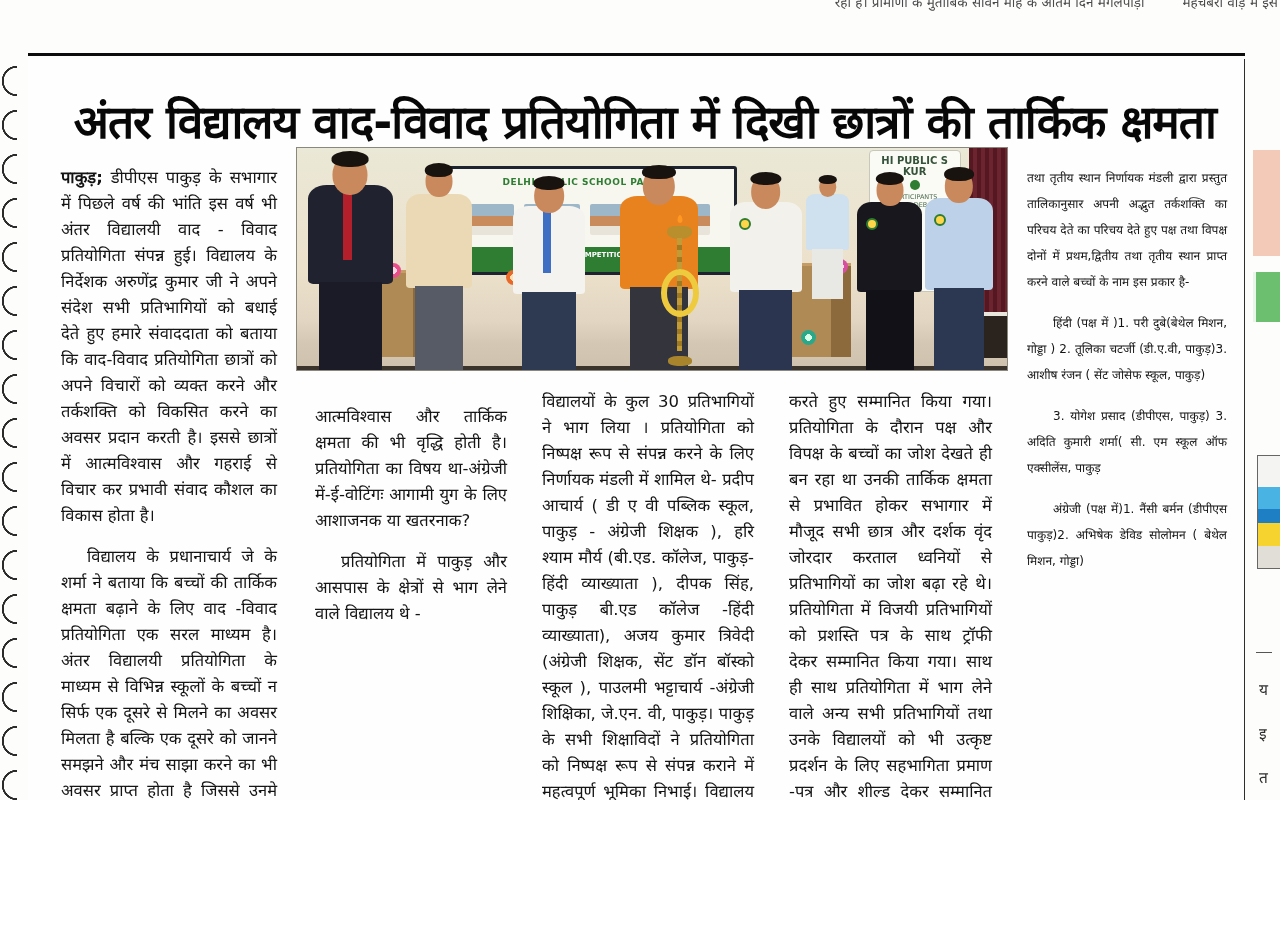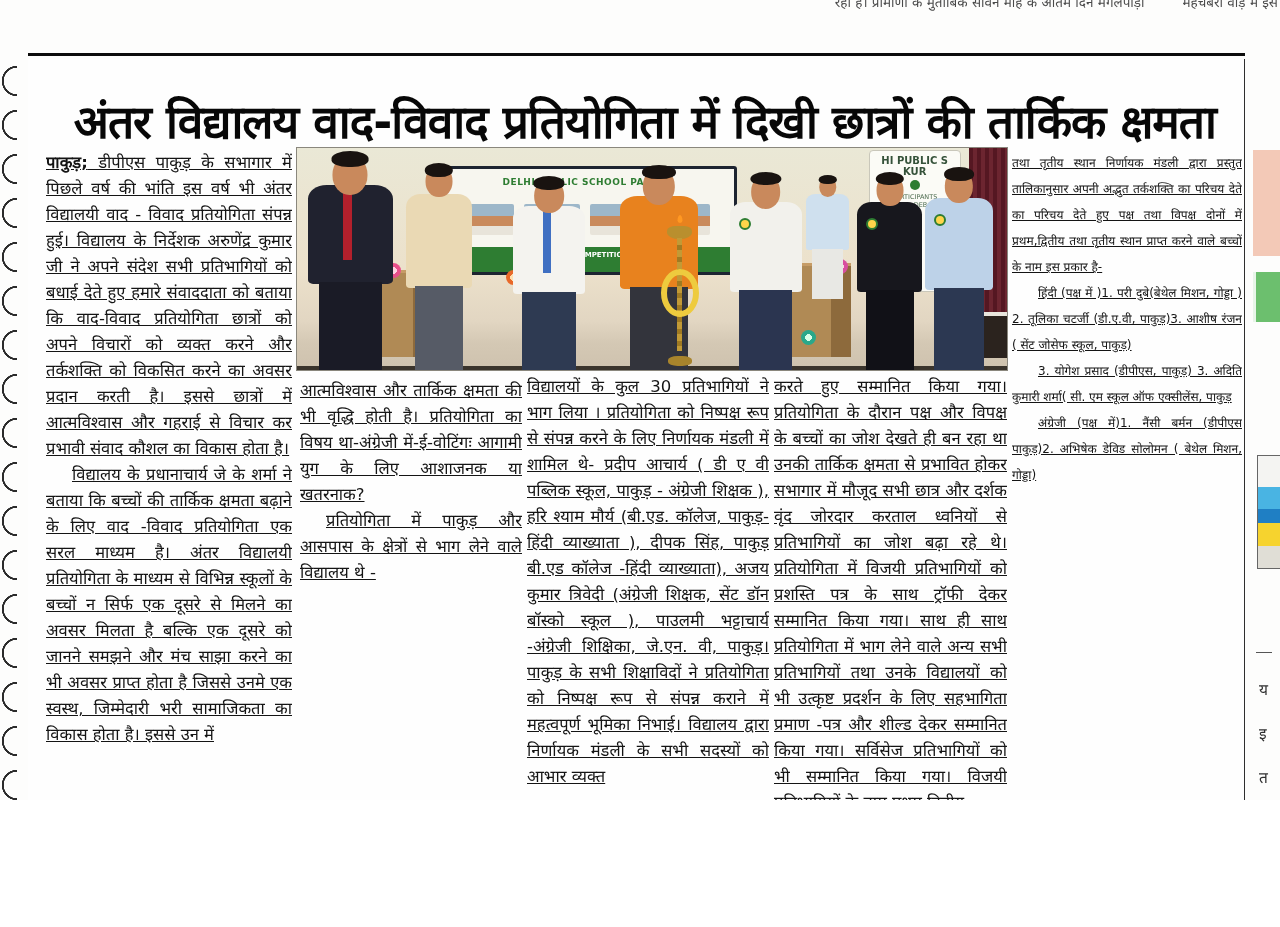--- a/index.html
+++ b/index.html
@@ -21,26 +21,26 @@
     border-right:1.5px solid #2e2e2e;border-bottom:1.5px solid #2e2e2e;background:#fefefe;}
   .scallops{position:absolute;left:0;top:59px;width:17px;height:853px;
     background-image:radial-gradient(circle at 17px 22px, transparent 13px, #2b2b2b 13.5px, #2b2b2b 15px, transparent 15.5px);
     background-size:17px 44px;background-repeat:repeat-y;}
 
   .headline{position:absolute;left:28px;top:4px;width:1160px;text-align:right;
     font-size:46px;font-weight:bold;color:#070707;letter-spacing:-1px;line-height:1.25;}
 
   .ncol{position:absolute;font-size:16.5px;line-height:26px;text-align:justify;color:#141414;
     overflow:hidden;}
-  .ncol p{margin:0;text-decoration:underline;}
+  .ncol p{margin:15px;}
   .ncol p.ind{text-indent:26px;}
   .b{font-weight:bold;}
 
   .col1{left:18px;top:91px;width:246px;height:752px;}
-  .col2{left:272px;top:319px;width:222px;height:528px;}
+  .col2{left:272px;top:330px;width:222px;height:528px;}
   .col3{left:499px;top:315px;width:242px;height:528px;}
   .col4{left:746px;top:315px;width:233px;height:528px;}
   .col5{left:984px;top:91px;width:230px;height:752px;font-size:12px;}
 
   
   .photo{position:absolute;left:268px;top:88px;width:710px;height:222px;
     background:linear-gradient(180deg,#eae8d6 0%,#ece1cb 55%,#e2d6c2 78%,#d4c8b4 88%,#cec2ae 100%);
     border:1px solid #8a877d;box-shadow:inset 0 -4px 0 #3a342c;overflow:hidden;}
   .tv{position:absolute;left:19%;top:8%;width:43%;height:49%;background:#1d2430;border-radius:3px;padding:3px;box-sizing:border-box;}
   .tv-screen{position:relative;width:100%;height:100%;background:#f7f6ef;overflow:hidden;}

